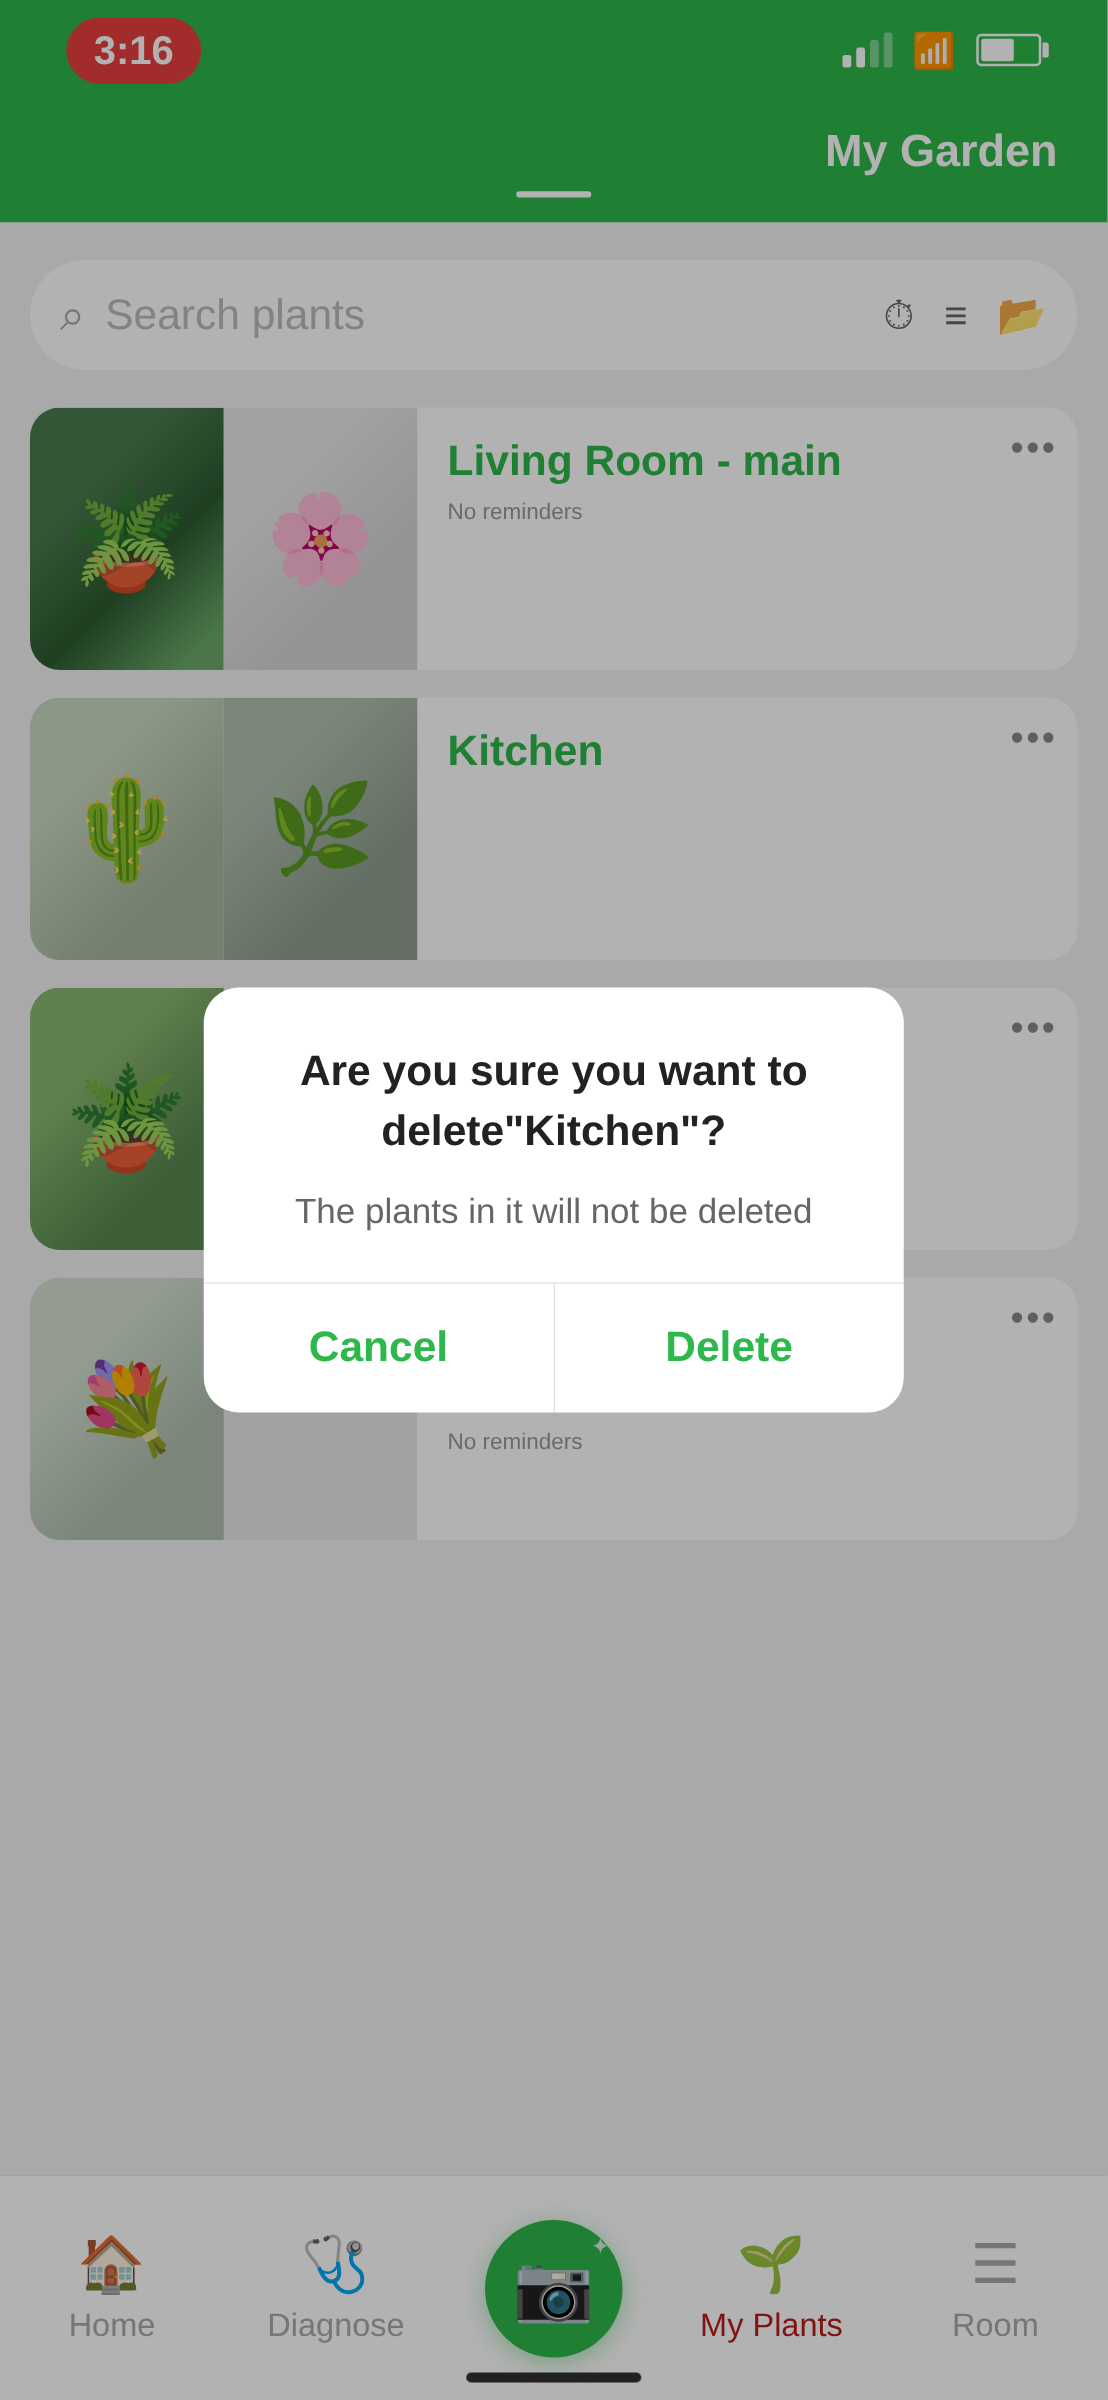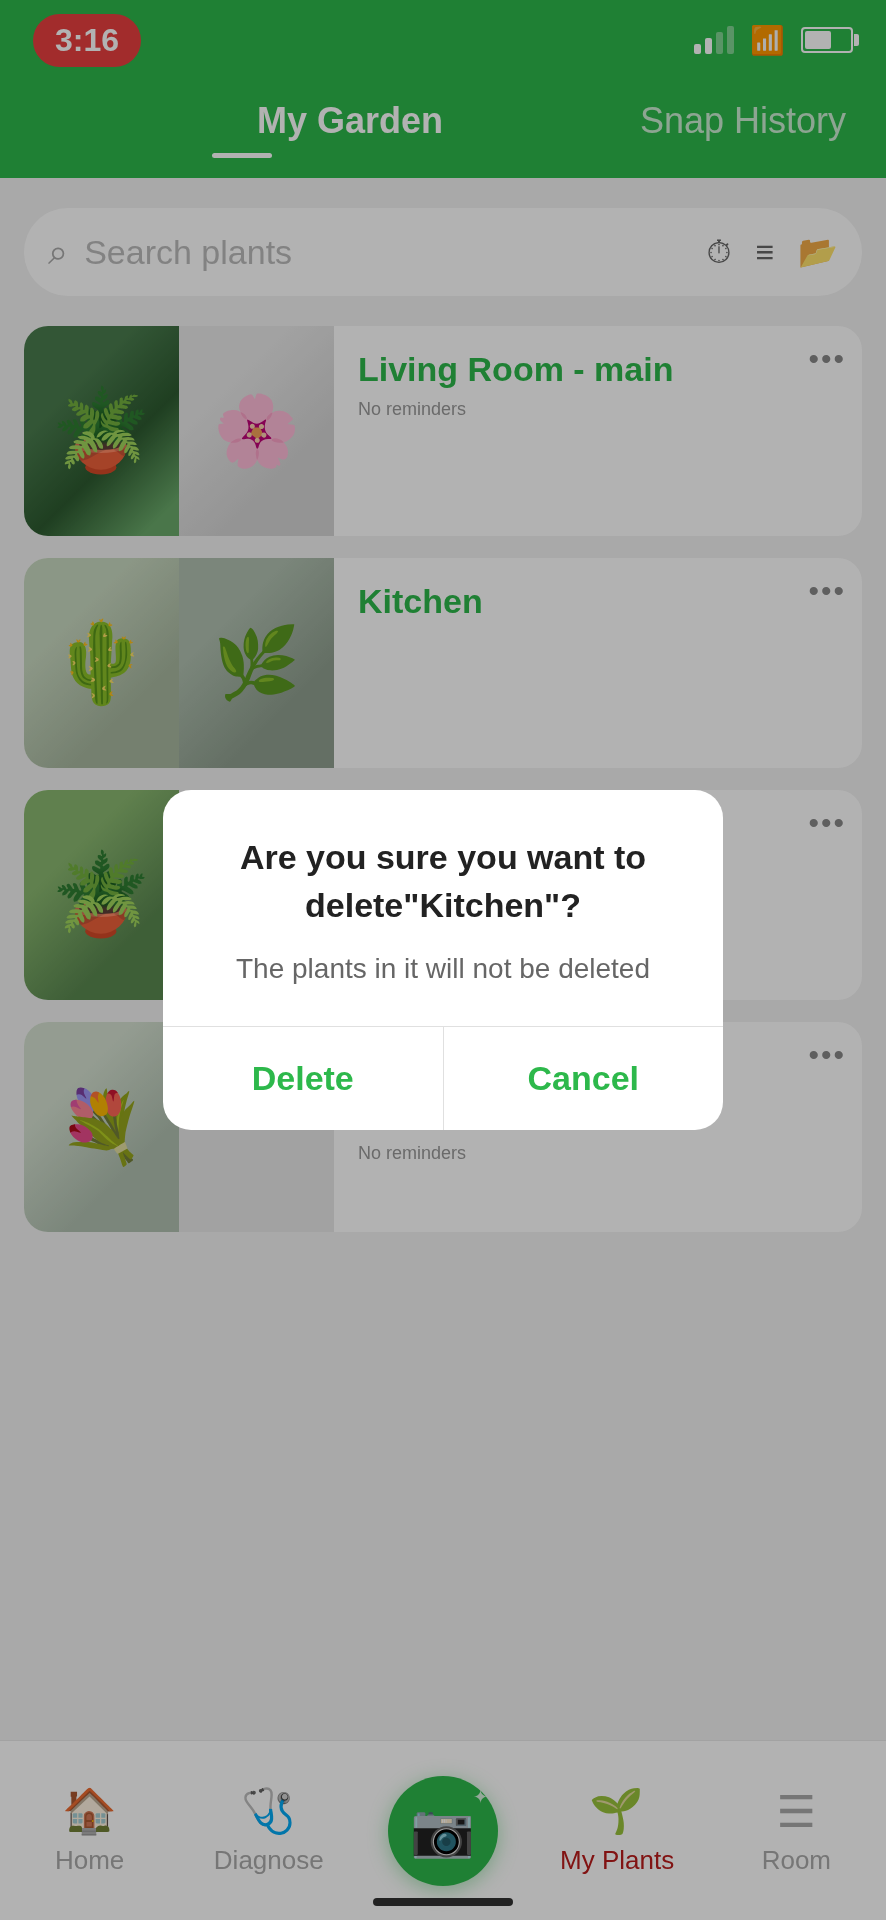--- a/index.html
+++ b/index.html
@@ -13,21 +13,21 @@
       overflow-x: hidden;
     }
 
     
     .status-bar {
       background: #2db84b;
       height: 80px;
       display: flex;
       align-items: center;
       justify-content: space-between;
-      padding: 0 33px;
+      padding: 0 53px;
     }
     .status-time {
       background: #e84040;
       color: white;
       font-size: 32px;
       font-weight: 700;
       padding: 8px 22px;
       border-radius: 30px;
     }
     .status-icons {
@@ -425,23 +425,20 @@
     <div class="battery-icon">
       <div class="battery-fill"></div>
     </div>
   </div>
 </div>
 
 <div class="tab-header">
   <div class="tab-item active">
     <span>My Garden</span>
   </div>
-  <div class="tab-item">
-    <span>Snap History</span>
-  </div>
 </div>
 
 <div class="main-content">
 
   <div class="search-bar">
     <span class="search-icon-wrap">⌕</span>
     <span class="search-input-text">Search plants</span>
     <div class="search-actions">
       <span class="search-action-btn">⏱</span>
       <span class="search-action-btn">≡</span>
@@ -522,19 +519,19 @@
   </div>
 </div>
 
 <div class="overlay">
   <div class="dialog">
     <div class="dialog-body">
       <div class="dialog-title">Are you sure you want to delete"Kitchen"?</div>
       <div class="dialog-subtitle">The plants in it will not be deleted</div>
     </div>
     <div class="dialog-actions">
+      <button class="dialog-btn">Cancel</button>
       <button class="dialog-btn">Delete</button>
-      <button class="dialog-btn">Cancel</button>
     </div>
   </div>
 </div>
 
 <div class="bottom-indicator"></div>
 
 </body></html>

